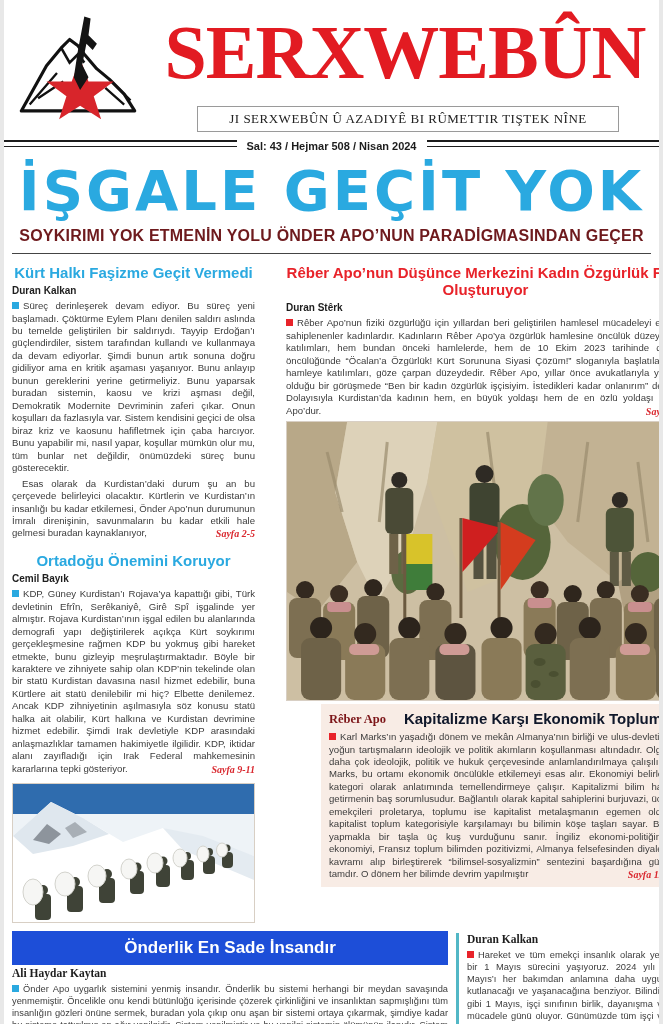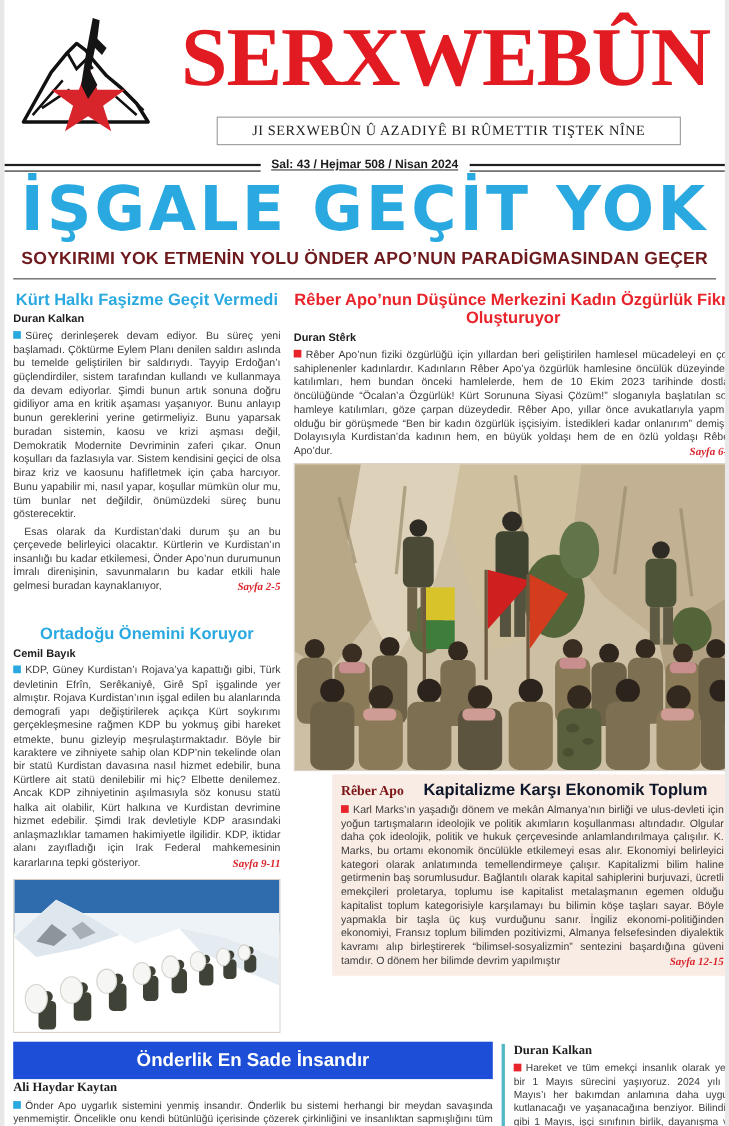--- a/index.html
+++ b/index.html
@@ -15,36 +15,36 @@
     position:absolute;left:142px;top:14px;width:518px;text-align:center;
     font-family:"Liberation Serif",serif;font-weight:700;font-size:76px;
     letter-spacing:-1px;color:#e21b22;line-height:1;white-space:nowrap;
   }
   .slogan-box{
     position:absolute;left:193px;top:106px;width:420px;height:24px;
     border:1px solid #9a9a9a;display:flex;align-items:center;justify-content:center;
     font-family:"Liberation Serif",serif;font-size:13px;letter-spacing:.5px;color:#222;
     background:#fff;
   }
-  .dateline{display:flex;align-items:flex-end;height:16px;margin-top:2px;text-decoration:underline;}
+  .dateline{display:flex;align-items:flex-start;height:16px;margin-top:2px;}
   .dateline .rule{flex:1;height:4px;border-top:2px solid #1d1d1d;border-bottom:1px solid #1d1d1d;}
   .dateline .date-text{padding:0 10px;font-size:11px;font-weight:700;color:#1d1d1d;white-space:nowrap;}
   
   .headline{
     text-align:center;margin-top:6px;
     font-family:"DejaVu Sans",sans-serif;font-weight:800;font-size:56px;
     letter-spacing:3px;color:#2aa9e0;line-height:1.05;
   }
   .subheadline{
     text-align:center;margin-top:6px;
     font-weight:700;font-size:16px;color:#6e1a1d;letter-spacing:.2px;
   }
   .main-rule{border:none;border-top:1.5px solid #444;margin:8px 8px 0 8px;}
   
-  .cols{display:grid;grid-template-columns:243px 399px;column-gap:12px;padding:4px 8px 0 8px;}
+  .cols{display:grid;grid-template-columns:243px 399px;column-gap:31px;padding:4px 8px 0 8px;}
   .art-title{font-weight:700;font-size:15px;text-align:center;margin:6px 0 4px 0;line-height:1.15;}
   .art-title.cyan{color:#2aa9e0;}
   .art-title.red{color:#e8232a;}
   .byline{font-weight:700;font-size:10px;color:#1e1e1e;margin:2px 0 4px 0;}
   .byline.serif{font-family:"Liberation Serif",serif;font-size:11.5px;}
   .body-txt{font-size:9.6px;line-height:1.3;text-align:justify;color:#3c3c3c;}
   .body-txt .bullet{display:inline-block;width:7px;height:7px;margin-right:4px;vertical-align:baseline;}
   .bullet.cyan{background:#2aa9e0;}
   .bullet.red{background:#e8232a;}
   .indent{ text-indent:10px; margin-top:3px;}
@@ -109,21 +109,21 @@
     <div>
       <div class="art-title cyan">Kürt Halkı Faşizme Geçit Vermedi</div>
       <div class="byline">Duran Kalkan</div>
       <div class="body-txt">
         <span class="bullet cyan"></span><span>Süreç derinleşerek devam ediyor. Bu süreç yeni başlamadı. Çöktürme Eylem Planı denilen saldırı aslında bu temelde geliştirilen bir saldırıydı. Tayyip Erdoğan’ı güçlendirdiler, sistem tarafından kullandı ve kullanmaya da devam ediyorlar. Şimdi bunun artık sonuna doğru gidiliyor ama en kritik aşaması yaşanıyor. Bunu anlayıp bunun gereklerini yerine getirmeliyiz. Bunu yaparsak buradan sistemin, kaosu ve krizi aşması değil, Demokratik Modernite Devriminin zaferi çıkar. Onun koşulları da fazlasıyla var. Sistem kendisini geçici de olsa biraz kriz ve kaosunu hafifletmek için çaba harcıyor. Bunu yapabilir mi, nasıl yapar, koşullar mümkün olur mu, tüm bunlar net değildir, önümüzdeki süreç bunu gösterecektir.</span>
         <div class="indent"><span>Esas olarak da Kurdistan’daki durum şu an bu çerçevede belirleyici olacaktır. Kürtlerin ve Kurdistan’ın insanlığı bu kadar etkilemesi, Önder Apo’nun durumunun İmralı direnişinin, savunmaların bu kadar etkili hale gelmesi buradan kaynaklanıyor,</span>
           <span class="pageref">Sayfa 2-5</span>
         </div>
       </div>
 
-      <div class="art-title cyan" style="margin-top:28px;">Ortadoğu Önemini Koruyor</div>
+      <div class="art-title cyan" style="margin-top:12px;">Ortadoğu Önemini Koruyor</div>
       <div class="byline">Cemil Bayık</div>
       <div class="body-txt">
         <span class="bullet cyan"></span><span>KDP, Güney Kurdistan’ı Rojava’ya kapattığı gibi, Türk devletinin Efrîn, Serêkaniyê, Girê Spî işgalinde yer almıştır. Rojava Kurdistan’ının işgal edilen bu alanlarında demografi yapı değiştirilerek açıkça Kürt soykırımı gerçekleşmesine rağmen KDP bu yokmuş gibi hareket etmekte, bunu gizleyip meşrulaştırmaktadır. Böyle bir karaktere ve zihniyete sahip olan KDP’nin tekelinde olan bir statü Kurdistan davasına nasıl hizmet edebilir, buna Kürtlere ait statü denilebilir mi hiç? Elbette denilemez. Ancak KDP zihniyetinin aşılmasıyla söz konusu statü halka ait olabilir, Kürt halkına ve Kurdistan devrimine hizmet edebilir. Şimdi Irak devletiyle KDP arasındaki anlaşmazlıklar tamamen hakimiyetle ilgilidir. KDP, iktidar alanı zayıfladığı için Irak Federal mahkemesinin kararlarına tepki gösteriyor.</span>
         <span class="pageref">Sayfa 9-11</span>
       </div>
 
       <svg class="photo snow-photo" viewBox="0 0 241 138" preserveAspectRatio="none">
         <rect width="241" height="48" fill="#2f6cae"></rect>
         <rect y="30" width="241" height="108" fill="#eef3f7"></rect>
         <path d="M0 52 L38 18 L70 34 L110 58 L150 44 L241 72 L241 138 L0 138 Z" fill="#ffffff"></path>

